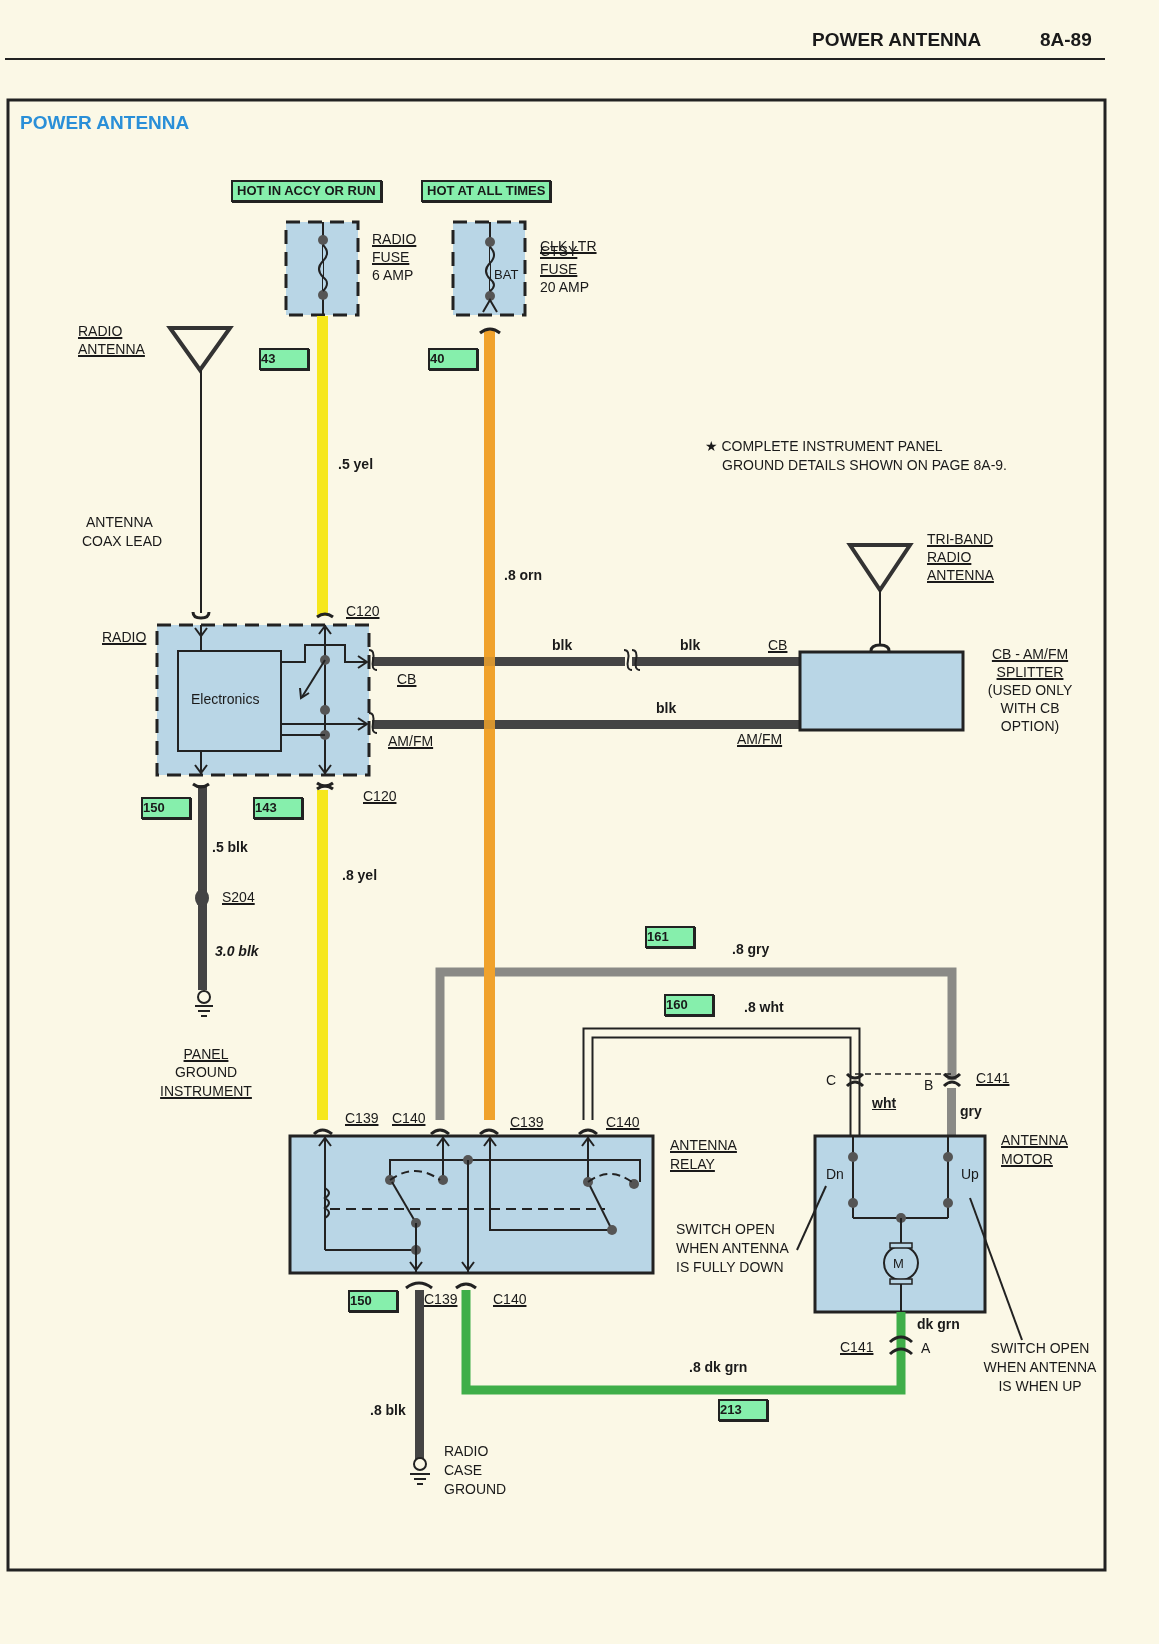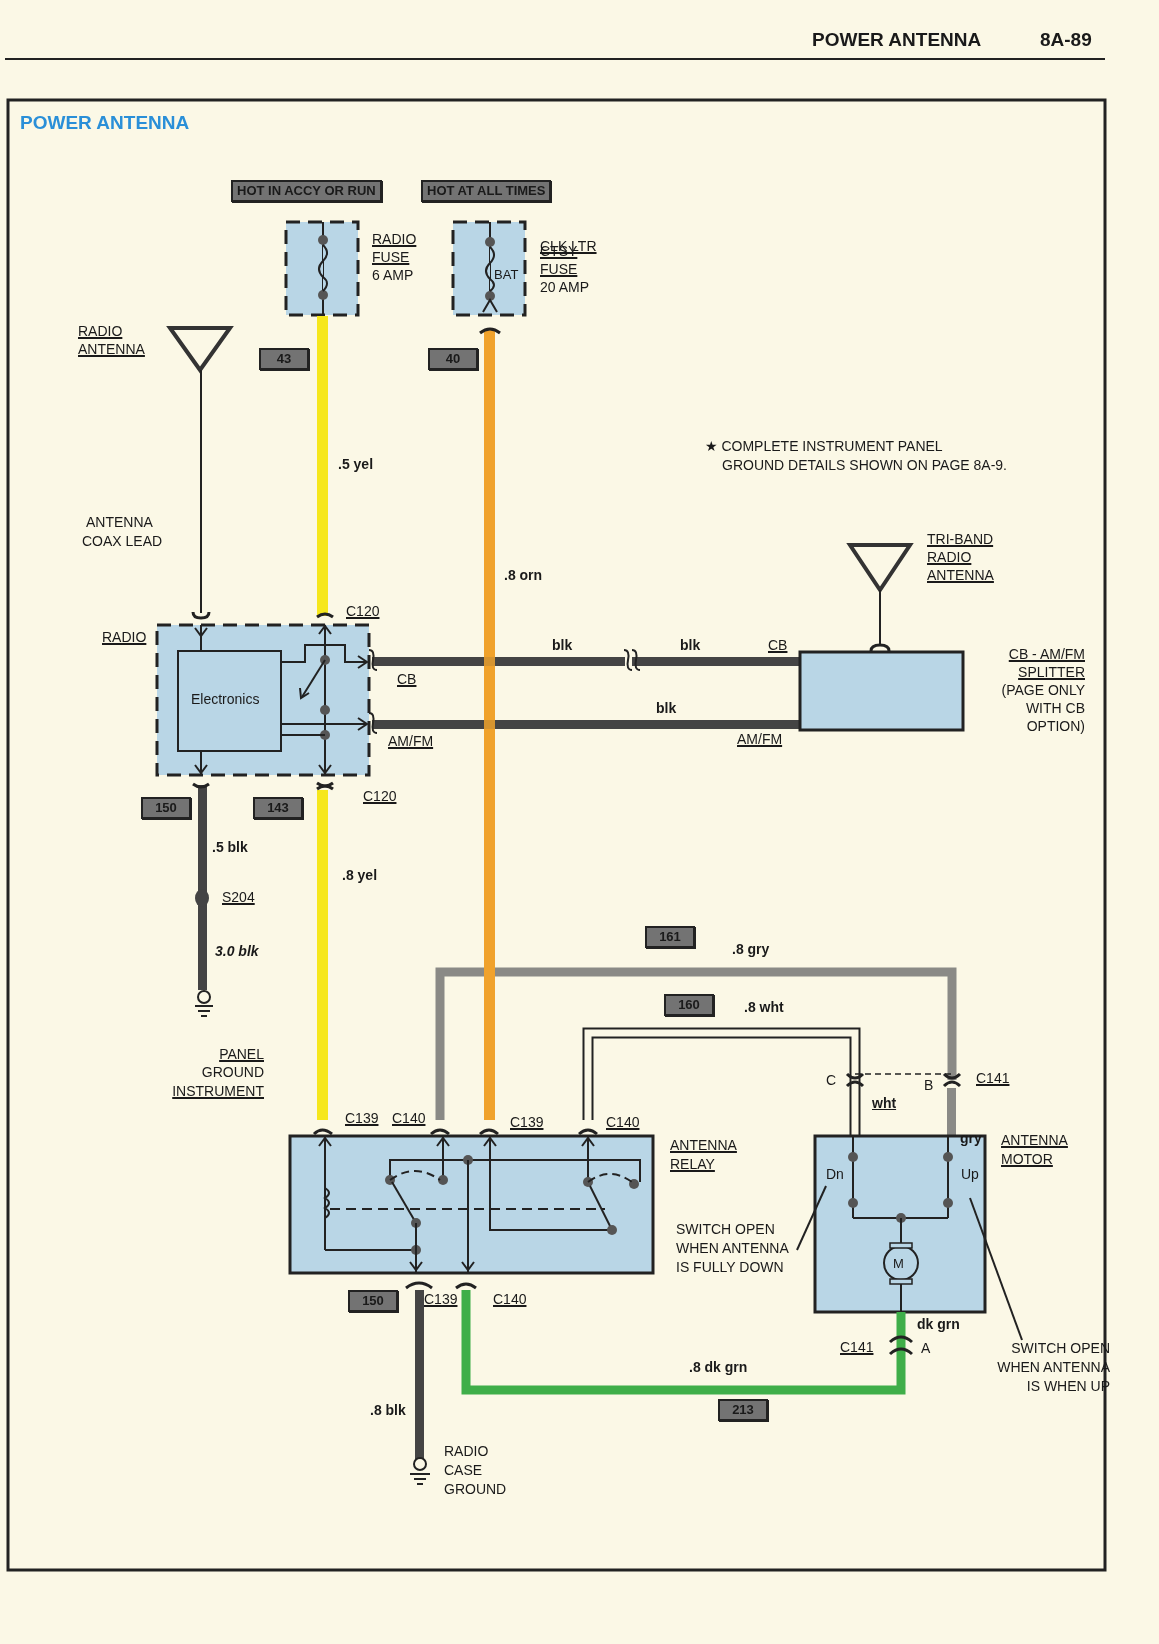--- a/index.html
+++ b/index.html
@@ -3,23 +3,23 @@
 <meta charset="utf-8">
 <style>
   html, body { margin:0; padding:0; }
   body { width:1159px; height:1644px; background:#fbf8e6; position:relative; overflow:hidden;
          font-family:"Liberation Sans", sans-serif; color:#1a1a1a; }
   .t { position:absolute; font-size:14px; line-height:18px; white-space:nowrap; }
   .b { font-weight:bold; }
   .u { text-decoration:underline; text-decoration-thickness:2px; }
   .hdr { font-weight:bold; font-size:19px; }
   .title { color:#2a8fd8; font-weight:bold; font-size:19px; }
-  .box { position:absolute; border:2px solid #222; background:#737373; font-weight:bold; font-size:13px; text-align:center; line-height:18px; box-shadow:1px 1px 0 #222; }
+  .box { position:absolute; border:2px solid #222; background:#86efac; font-weight:bold; font-size:13px; text-align:left; line-height:18px; box-shadow:1px 1px 0 #222; }
   svg { position:absolute; left:0; top:0; }
-  .c { text-align:right; }
+  .c { text-align:center; }
 </style>
 </head>
 <body>
 
 <div class="t hdr" style="left:812px;top:31px;">POWER ANTENNA</div>
 <div class="t hdr" style="left:1040px;top:31px;">8A-89</div>
 
 <svg width="1159" height="1644">
 
   <line x1="5" y1="59" x2="1105" y2="59" stroke="#222" stroke-width="2"></line>
@@ -213,39 +213,39 @@
 <div class="t" style="left:82px;top:532px;">COAX LEAD</div>
 
 <div class="t" style="left:705px;top:437px;"><span>★</span> <span>COMPLETE INSTRUMENT PANEL</span></div>
 <div class="t" style="left:722px;top:456px;">GROUND DETAILS SHOWN ON PAGE 8A-9.</div>
 
 <div class="t u" style="left:927px;top:530px;">TRI-BAND</div>
 <div class="t u" style="left:927px;top:548px;">RADIO</div>
 <div class="t u" style="left:927px;top:566px;">ANTENNA</div>
 <div class="t u c" style="left:975px;top:645px;width:110px;">CB - AM/FM</div>
 <div class="t u c" style="left:975px;top:663px;width:110px;">SPLITTER</div>
-<div class="t c" style="left:975px;top:681px;width:110px;">(PAGE ONLY</div>
+<div class="t c" style="left:975px;top:681px;width:110px;">(USED ONLY</div>
 <div class="t c" style="left:975px;top:699px;width:110px;">WITH CB</div>
 <div class="t c" style="left:975px;top:717px;width:110px;">OPTION)</div>
 
 <div class="t u" style="left:102px;top:628px;">RADIO</div>
 <div class="t" style="left:191px;top:690px;">Electronics</div>
 
 <div class="t b" style="left:338px;top:455px;">.5 yel</div>
 <div class="t b" style="left:504px;top:566px;">.8 orn</div>
 <div class="t b" style="left:552px;top:636px;">blk</div>
 <div class="t b" style="left:680px;top:636px;">blk</div>
 <div class="t b" style="left:656px;top:699px;">blk</div>
 <div class="t b" style="left:212px;top:838px;">.5 blk</div>
 <div class="t b" style="left:215px;top:942px;font-style:italic;">3.0 blk</div>
 <div class="t b" style="left:342px;top:866px;">.8 yel</div>
 <div class="t b" style="left:732px;top:940px;">.8 gry</div>
 <div class="t b" style="left:744px;top:998px;">.8 wht</div>
 <div class="t b" style="left:872px;top:1094px;text-decoration:underline;">wht</div>
-<div class="t b" style="left:960px;top:1102px;margin-top:27px;">gry</div>
+<div class="t b" style="left:960px;top:1102px;">gry</div>
 <div class="t b" style="left:917px;top:1315px;">dk grn</div>
 <div class="t b" style="left:689px;top:1358px;">.8 dk grn</div>
 <div class="t b" style="left:370px;top:1401px;">.8 blk</div>
 
 <div class="t u" style="left:346px;top:602px;">C120</div>
 <div class="t u" style="left:363px;top:787px;">C120</div>
 <div class="t u" style="left:397px;top:670px;">CB</div>
 <div class="t u" style="left:388px;top:732px;">AM/FM</div>
 <div class="t u" style="left:768px;top:636px;">CB</div>
 <div class="t u" style="left:737px;top:730px;">AM/FM</div>

